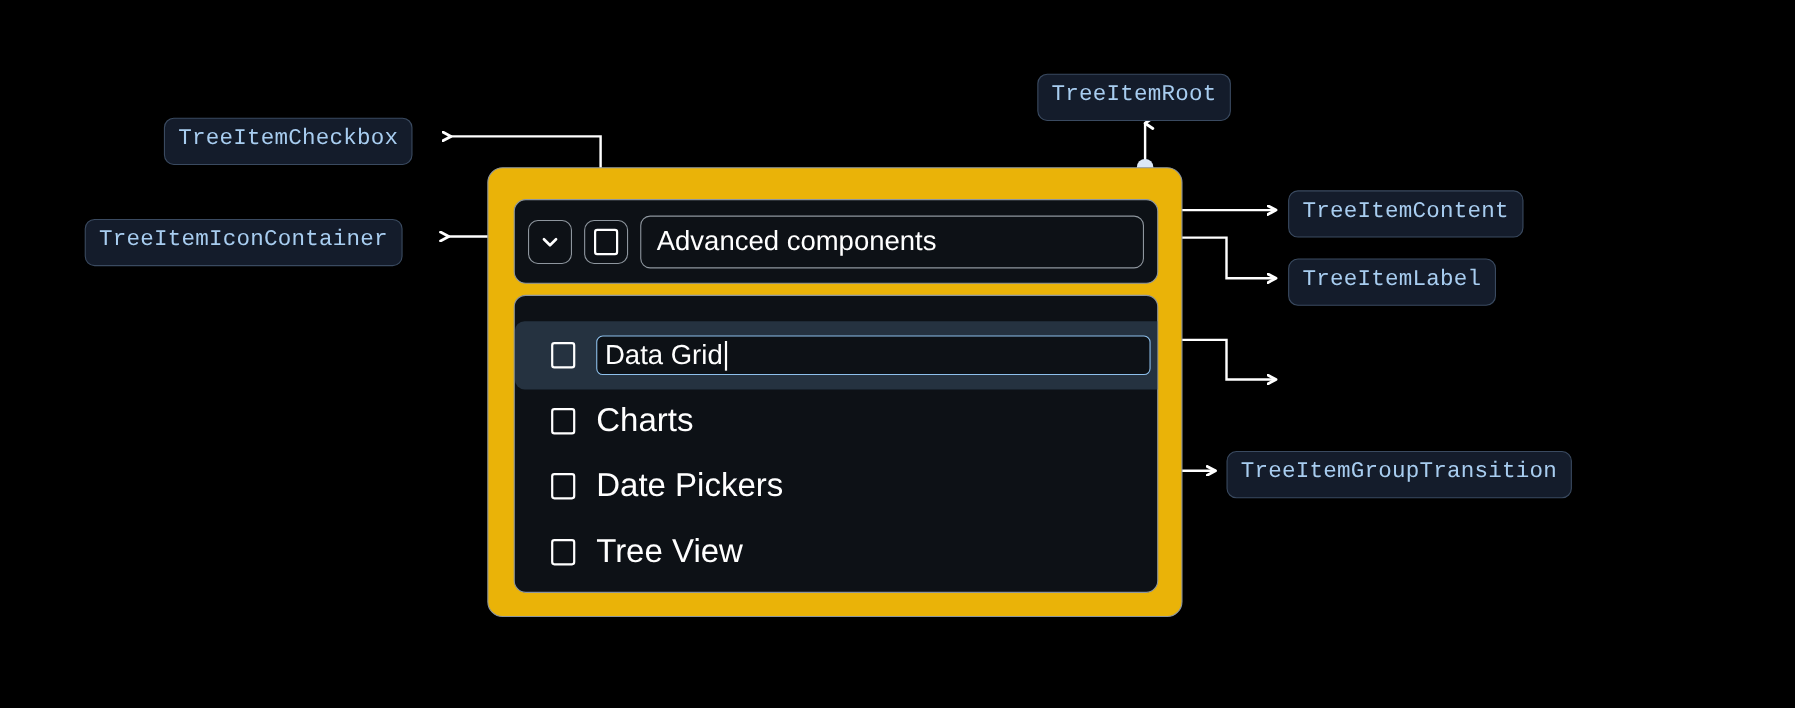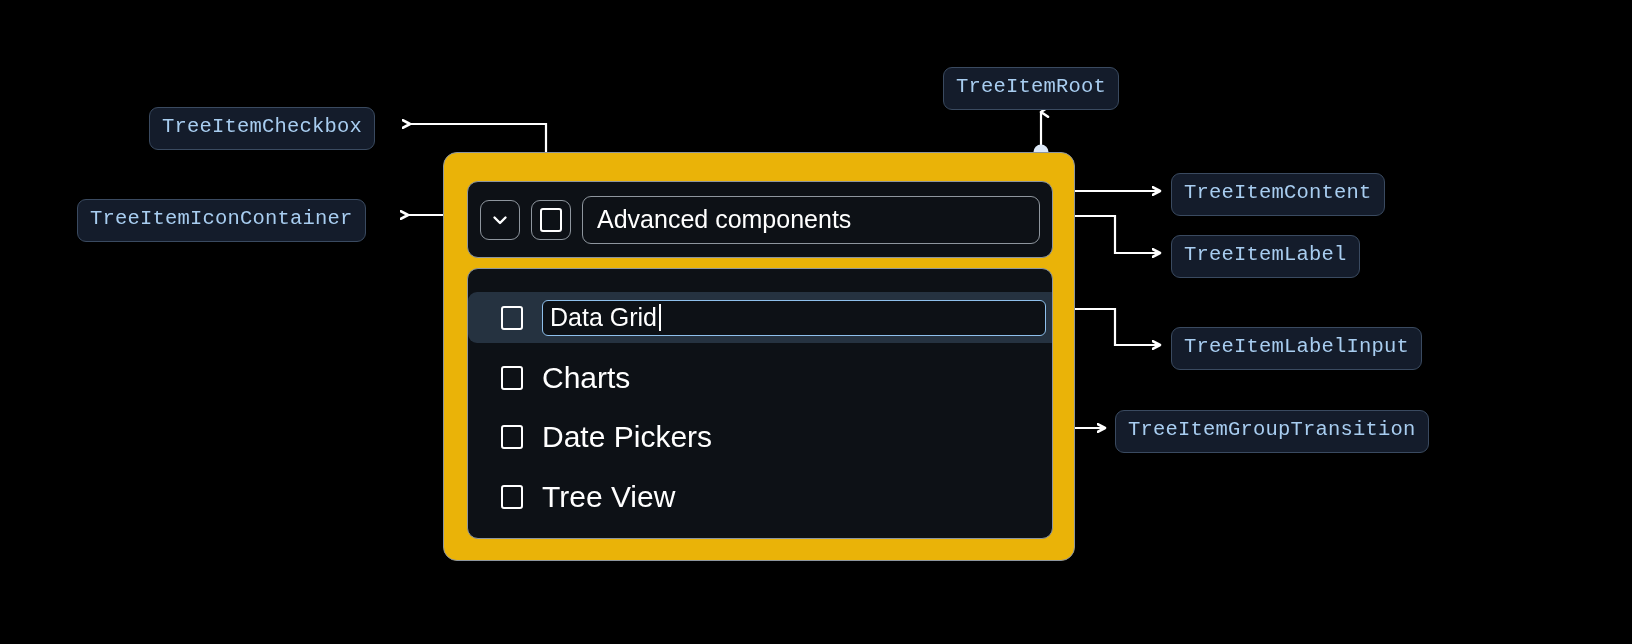--- a/index.html
+++ b/index.html
@@ -89,21 +89,21 @@
     position:absolute;
     left:23px;top:115px;width:586px;height:271px;
     box-sizing:border-box;
     background:#0d1116;
     border:1px solid #8e969e;
     border-radius:11px;
     overflow:hidden;
   }
   .tree-row{
     position:absolute;
-    left:0;width:586px;height:51px;
+    left:0;width:586px;height:62px;
     display:flex;align-items:center;
     box-sizing:border-box;
     padding-left:33px;
     gap:19px;
   }
   .tree-row.selected{
     background:#253240;
     border-top-left-radius:9px;
     border-bottom-left-radius:9px;
   }
@@ -179,21 +179,20 @@
       <circle cx="1041" cy="309" r="7.5"></circle>
       <circle cx="1054" cy="428" r="7.5"></circle>
     </g>
   </svg>
 
   <div class="chip" style="left:149px;top:107px;">TreeItemCheckbox</div>
   <div class="chip" style="left:77px;top:199px;">TreeItemIconContainer</div>
   <div class="chip" style="left:943px;top:67px;">TreeItemRoot</div>
   <div class="chip" style="left:1171px;top:173px;">TreeItemContent</div>
   <div class="chip" style="left:1171px;top:235px;">TreeItemLabel</div>
-  <div class="chip" style="left:1171px;top:327px;">TreeItemLabelInput</div>
   <div class="chip" style="left:1115px;top:410px;">TreeItemGroupTransition</div>
 
   <div id="root-box">
 
     <div id="content-box">
 
       <div class="icon-container">
         <svg class="chev" width="24" height="24" viewBox="0 0 24 24">
           <path d="M6.5,9.5 L12,15 L17.5,9.5" fill="none" stroke="#ffffff" stroke-width="2.4" stroke-linecap="round" stroke-linejoin="round"></path>
         </svg>

